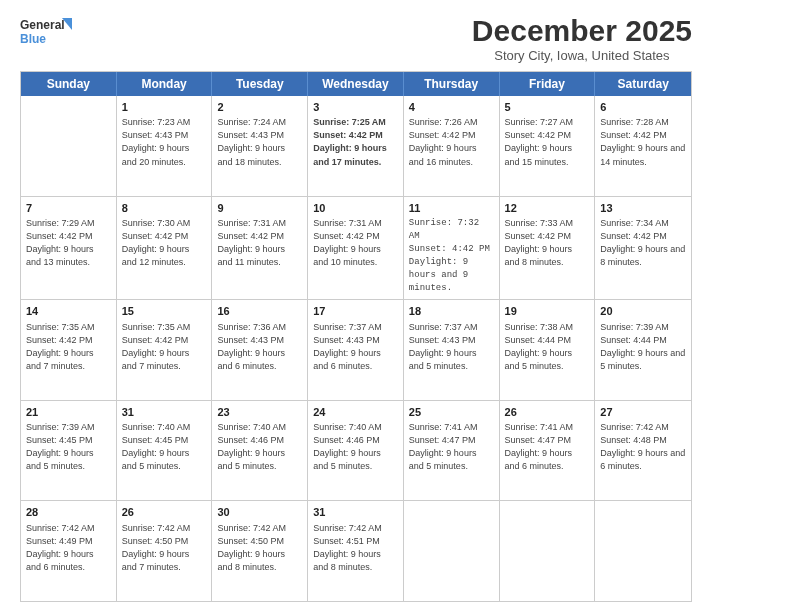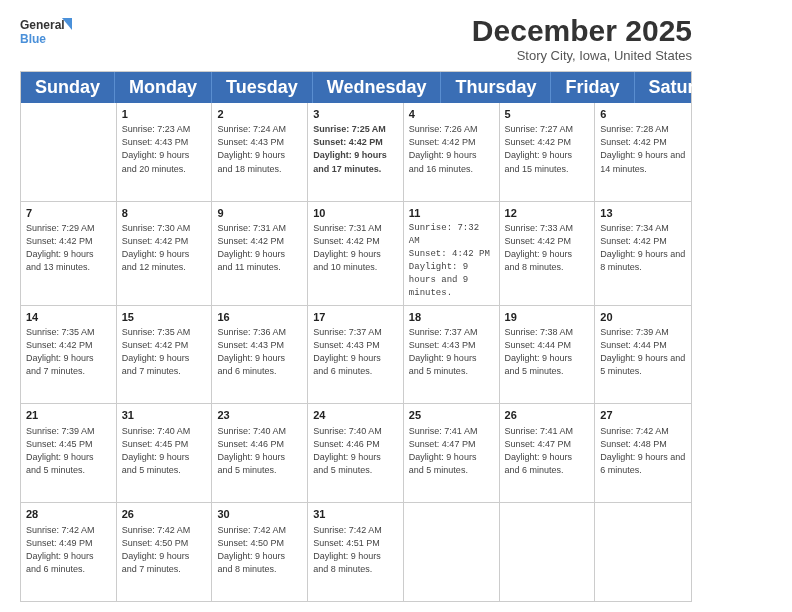--- a/index.html
+++ b/index.html
@@ -22,21 +22,21 @@
       justify-content: space-between;
       align-items: flex-start;
       margin-bottom: 8px;
     }
     .logo {
       display: flex;
       align-items: center;
       gap: 4px;
     }
     .title-block {
-      text-align: right;
+      text-align: center;
     }
     .month-title {
       font-size: 30px;
       font-weight: bold;
       color: #333;
       line-height: 1;
     }
     .location {
       font-size: 13px;
       color: #555;
@@ -48,21 +48,21 @@
       flex-direction: column;
       border: 1px solid #ccc;
     }
     .cal-header {
       display: grid;
       grid-template-columns: repeat(7, 1fr);
       background: #3a6eb5;
     }
     .cal-header-cell {
       color: #fff;
-      font-size: 18px;
+      font-size: 12px;
       font-weight: bold;
       padding: 5px 14px;
       text-align: center;
       border-right: 1px solid #5a8ed0;
     }
     .cal-header-cell:last-child { border-right: none; }
     .cal-body {
       flex: 1;
       display: flex;
       flex-direction: column;

